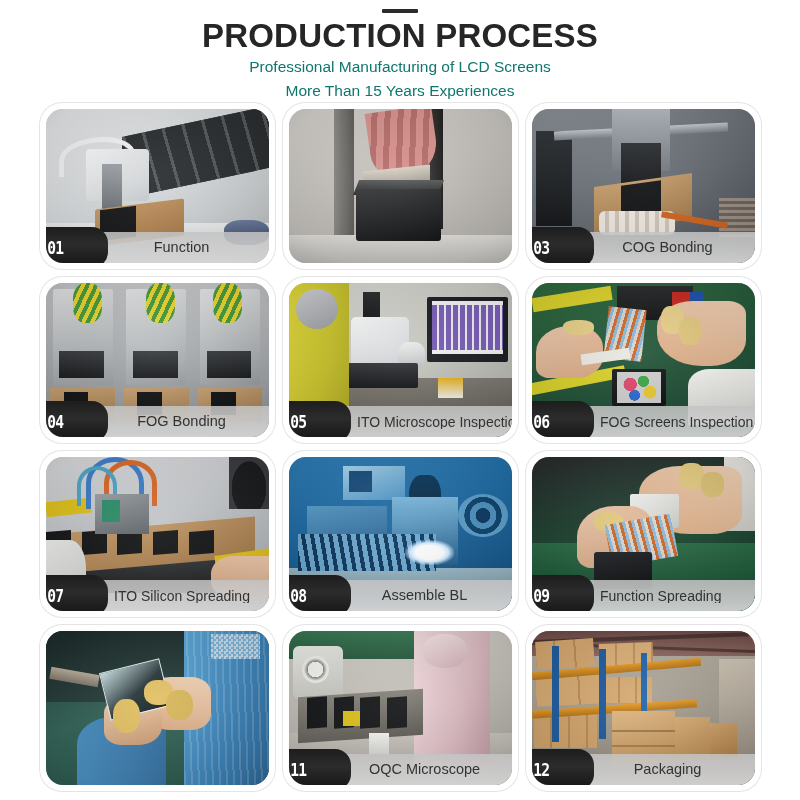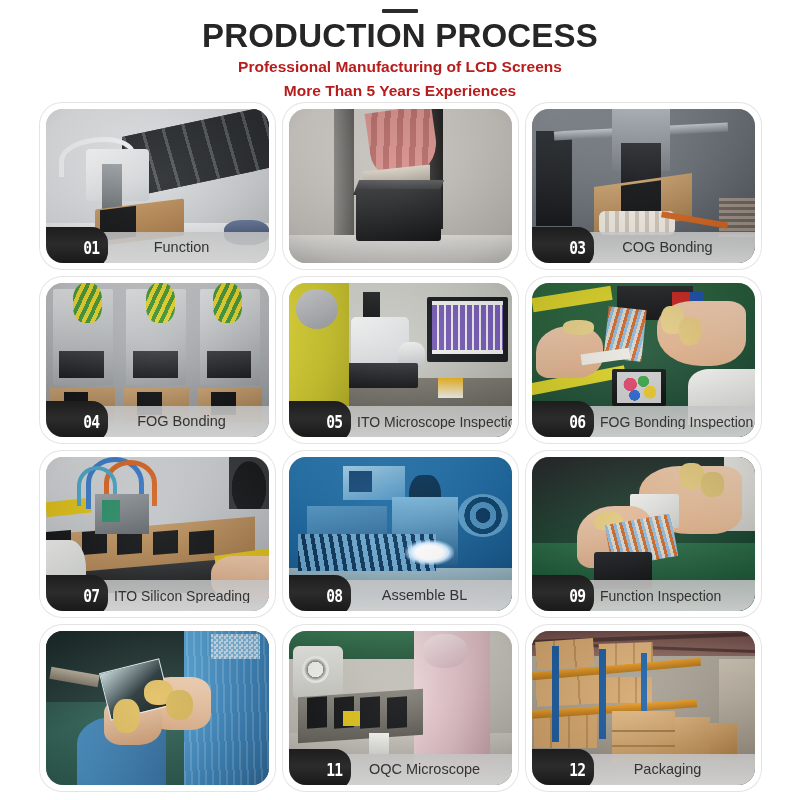--- a/index.html
+++ b/index.html
@@ -35,23 +35,23 @@
   .title {
     font-size: 33px;
     font-weight: bold;
     letter-spacing: 0.2px;
     color: #262626;
     line-height: 1.08;
     font-family: "Liberation Sans", sans-serif;
   }
   .subtitle {
     font-size: 15.5px;
-    color: #b91c1c;
+    color: #0f766e;
     line-height: 1.42;
-    font-weight: bold;
+    font-weight: normal;
     margin-top: 2px;
   }
 
   
   .grid {
     position: absolute;
     left: 40px;
     top: 103px;
     width: 720px;
     display: grid;
@@ -107,21 +107,21 @@
   .badge {
     position: relative;
     flex: 0 0 auto;
     width: 62px;
     height: 41px;
     background: linear-gradient(180deg,#1d1d1d 0%,#2c2c2c 42%,#141414 100%);
     border-top-right-radius: 16px;
     border-bottom-right-radius: 16px;
     display: flex;
     align-items: center;
-    justify-content: flex-end;
+    justify-content: flex-start;
     padding-right: 8px;
   }
   .badge span {
     color: #ffffff;
     font-family: "DejaVu Sans Mono", monospace;
     font-size: 17px;
     font-weight: bold;
     letter-spacing: -1px;
     transform: scaleX(0.86);
   }
@@ -437,21 +437,21 @@
 </style>
 </head>
 <body>
 
 <div id="page">
 
   <div class="header">
     <div class="accent-dash"></div>
     <div class="title">PRODUCTION PROCESS</div>
     <div class="subtitle">Professional Manufacturing of LCD Screens</div>
-    <div class="subtitle">More Than 5 Years Experiences</div>
+    <div class="subtitle">More Than 15 Years Experiences</div>
   </div>
 
   <div class="grid">
 
     <div class="card">
       <div class="card-inner">
         <div class="photo p01">
           <i class="belt"></i>
             <i class="tray-row"></i>
             <i class="roll"></i>
@@ -579,21 +579,21 @@
             <i class="fing3"></i>
           <i class="whitebar"></i>
             <i class="phone"></i>
             <i class="pscr"></i>
           <span class="vig"></span>
         </div>
         <div class="strip">
           <div class="badge">
             <span>06</span>
           </div>
-          <div class="label tight">FOG Bonding Inspection</div>
+          <div class="label tight">FOG Screens Inspection</div>
         </div>
       </div>
     </div>
 
     <div class="card">
       <div class="card-inner">
         <div class="photo p07">
           <i class="belt"></i>
             <i class="railY1"></i>
             <i class="dark"></i>
@@ -657,21 +657,21 @@
           <i class="handL"></i>
             <i class="fy3"></i>
           <i class="ribbon"></i>
             <i class="phone"></i>
           <span class="vig"></span>
         </div>
         <div class="strip">
           <div class="badge">
             <span>09</span>
           </div>
-          <div class="label tight">Function Inspection</div>
+          <div class="label tight">Function Spreading</div>
         </div>
       </div>
     </div>
 
     <div class="card">
       <div class="card-inner">
         <div class="photo p10">
           <i class="darktop"></i>
             <i class="bar"></i>
           <i class="suit"></i>

